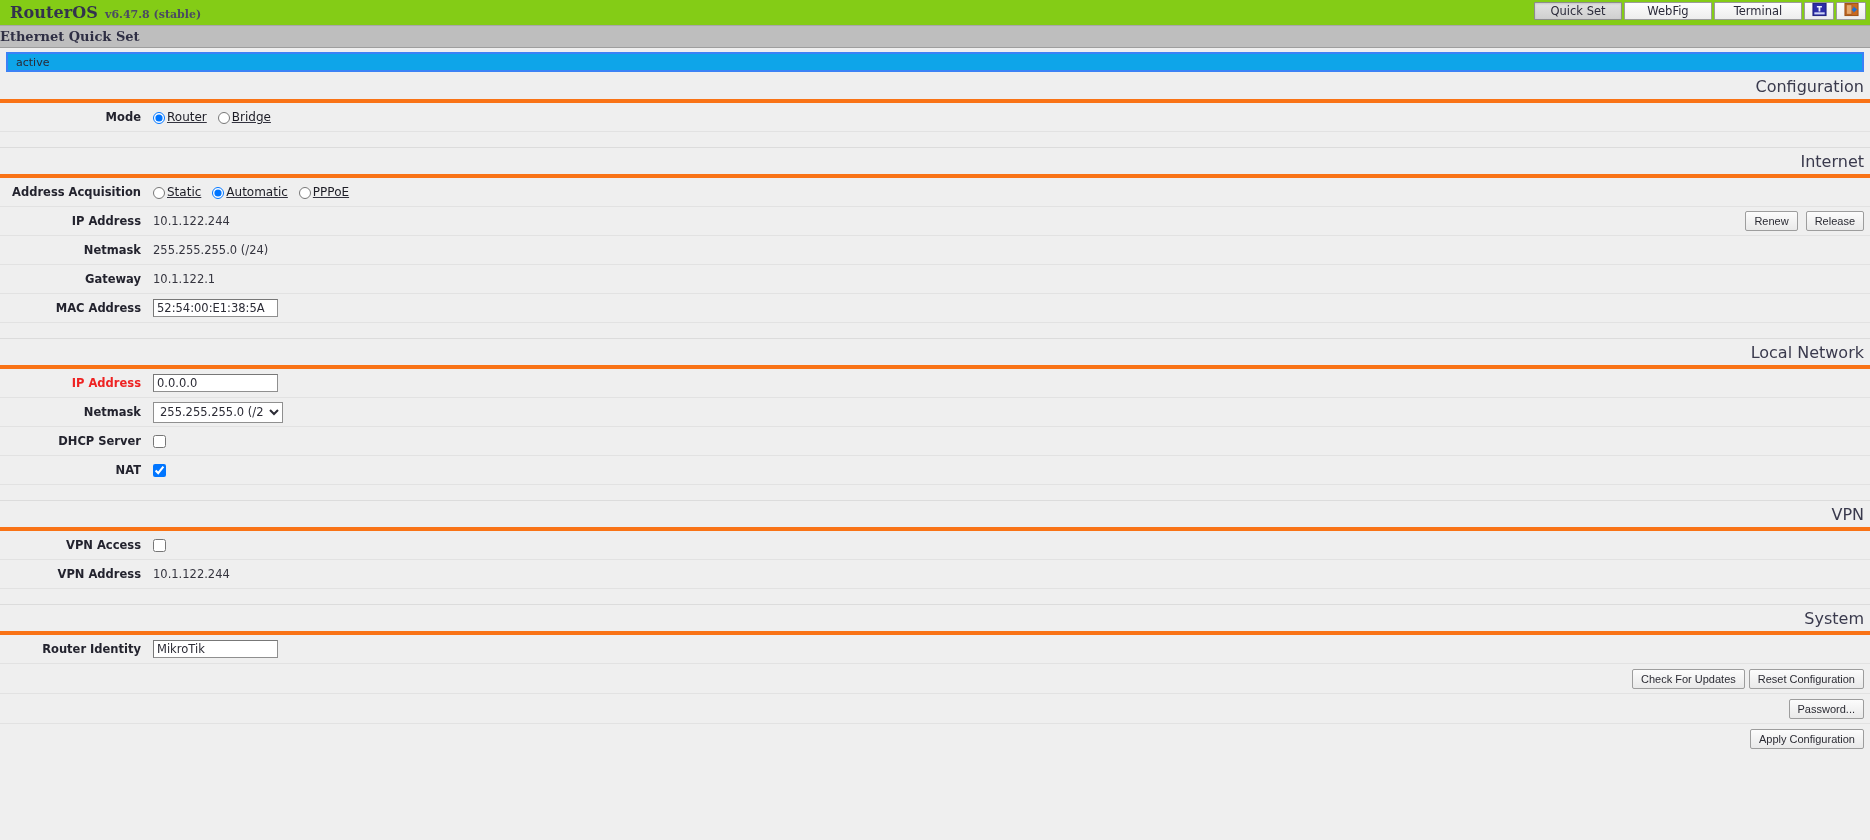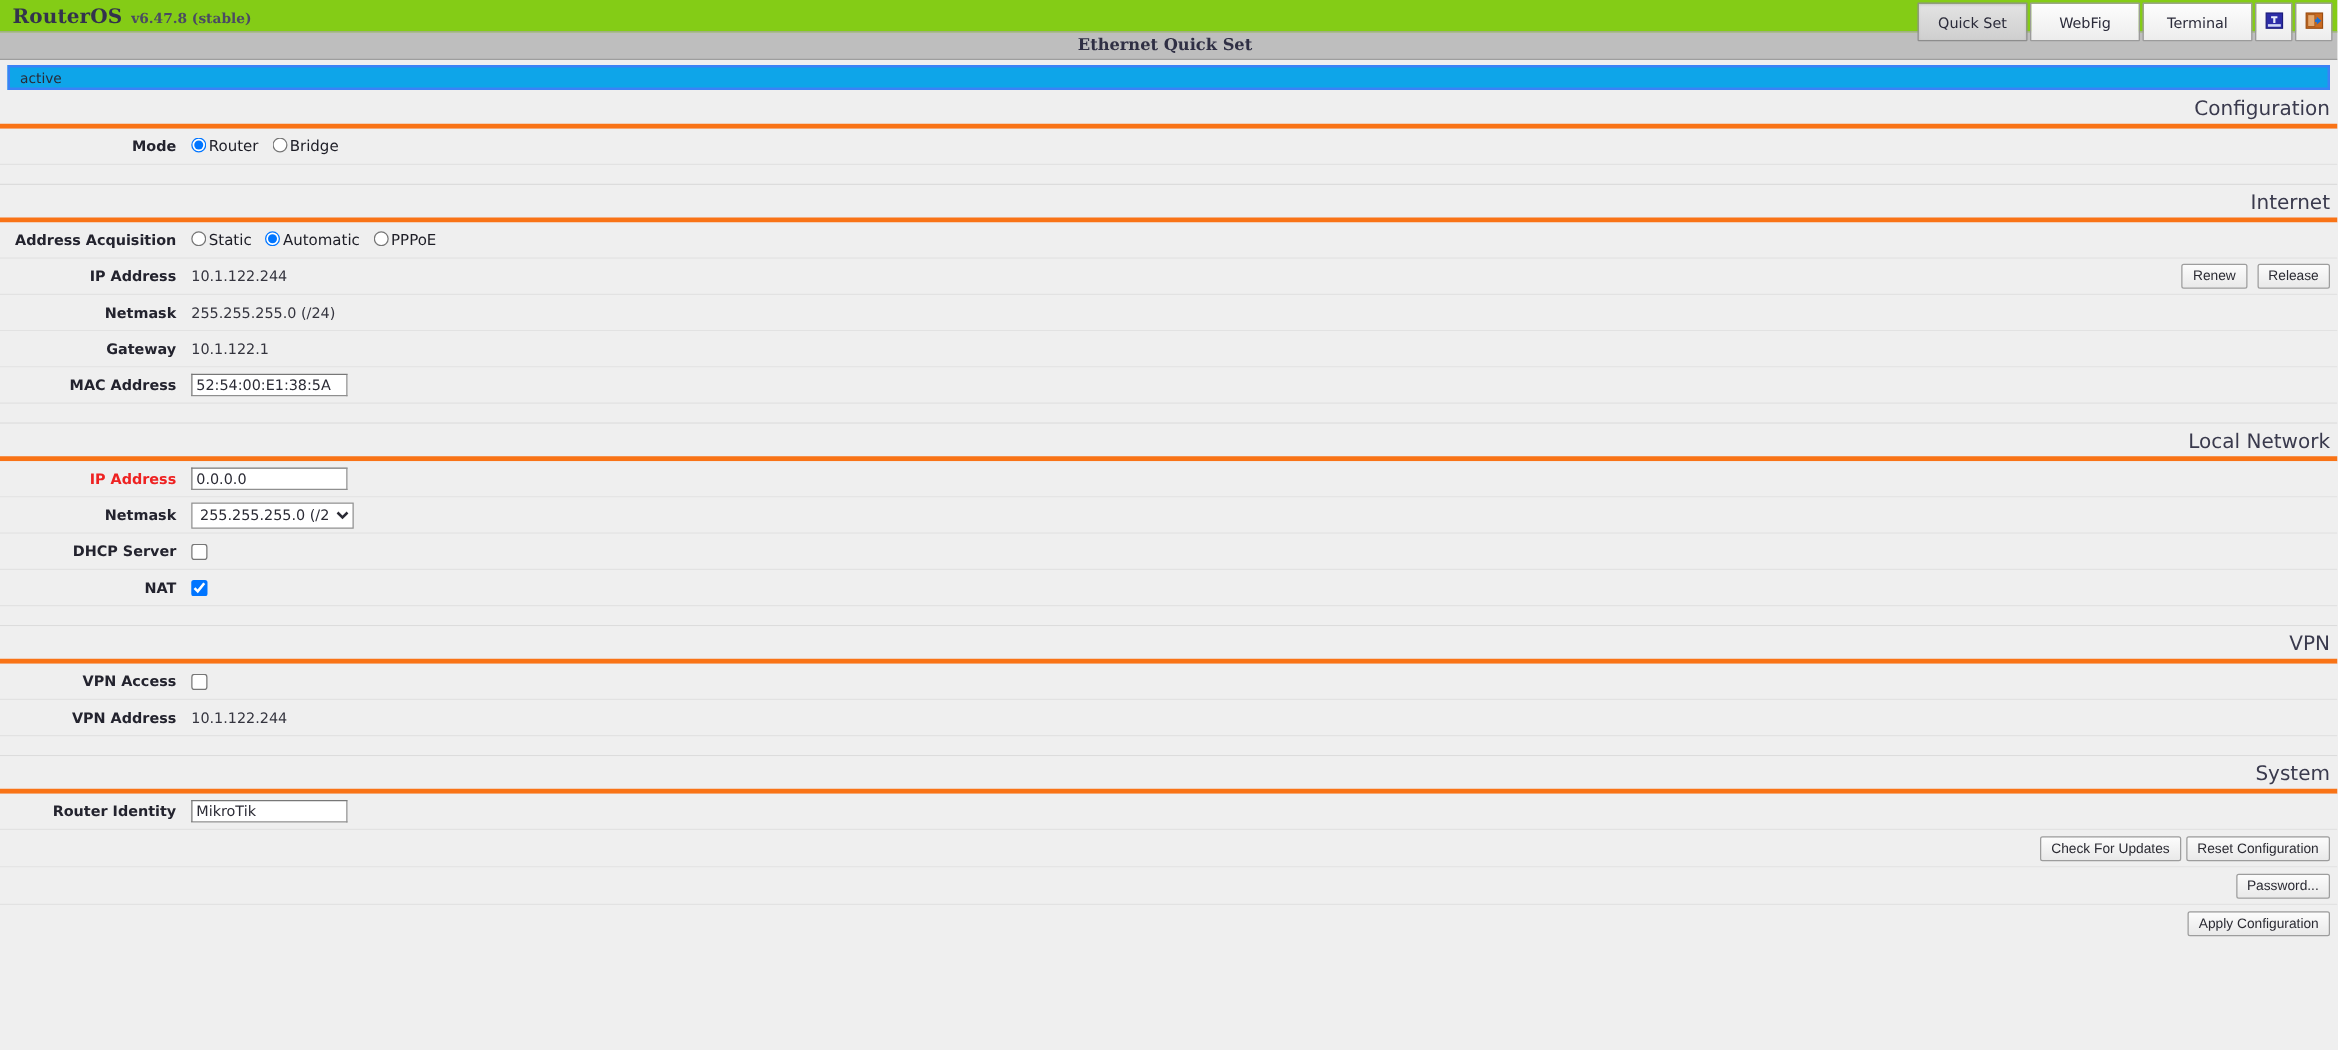--- a/index.html
+++ b/index.html
@@ -44,21 +44,21 @@
     position: absolute;
     right: 4px;
     top: 2px;
     display: flex;
     align-items: stretch;
     gap: 2px;
     height: 22px;
   }
   .tbtn {
     min-width: 88px;
-    height: 31px;
+    height: 18px;
     padding: 0 10px;
     font-size: 11.5px;
     color: #2b2b3a;
     background: linear-gradient(#fdfdfd, #ededed);
     border: 1px solid #9b9b9b;
     border-radius: 1px;
     display: flex;
     align-items: center;
     justify-content: center;
     cursor: pointer;
@@ -76,21 +76,21 @@
   }
   .glyph { display: block; }
 
   
   .subtitle-bar {
     height: 22px;
     background: #bebebe;
     border-bottom: 1px solid #9e9e9e;
     display: flex;
     align-items: center;
-    justify-content: center;
+    justify-content: flex-start;
     padding-right: 6px;
   }
   .subtitle-bar .title {
     font-family: "DejaVu Serif", "Liberation Serif", serif;
     font-weight: bold;
     font-size: 13px;
     color: #2f2f44;
   }
 
   
@@ -170,24 +170,25 @@
     display: flex;
     gap: 8px;
     padding-right: 6px;
     align-items: center;
   }
 
   
   .radio-group { display: flex; align-items: center; gap: 0; }
   .radio-opt {
     display: flex;
-    align-items: flex-start;
+    align-items: flex-end;
     margin-right: 11px;
     cursor: pointer;
     white-space: nowrap;
+    text-decoration: underline;
   }
   .radio-opt input[type=radio] {
     margin: 0 2px 0 0;
     width: 12px; height: 12px;
     cursor: pointer;
   }
   .radio-opt span { font-size: 12px; color: #1d1d26; }
 
   input[type=checkbox] {
     margin: 0; width: 13px; height: 13px; cursor: pointer;

